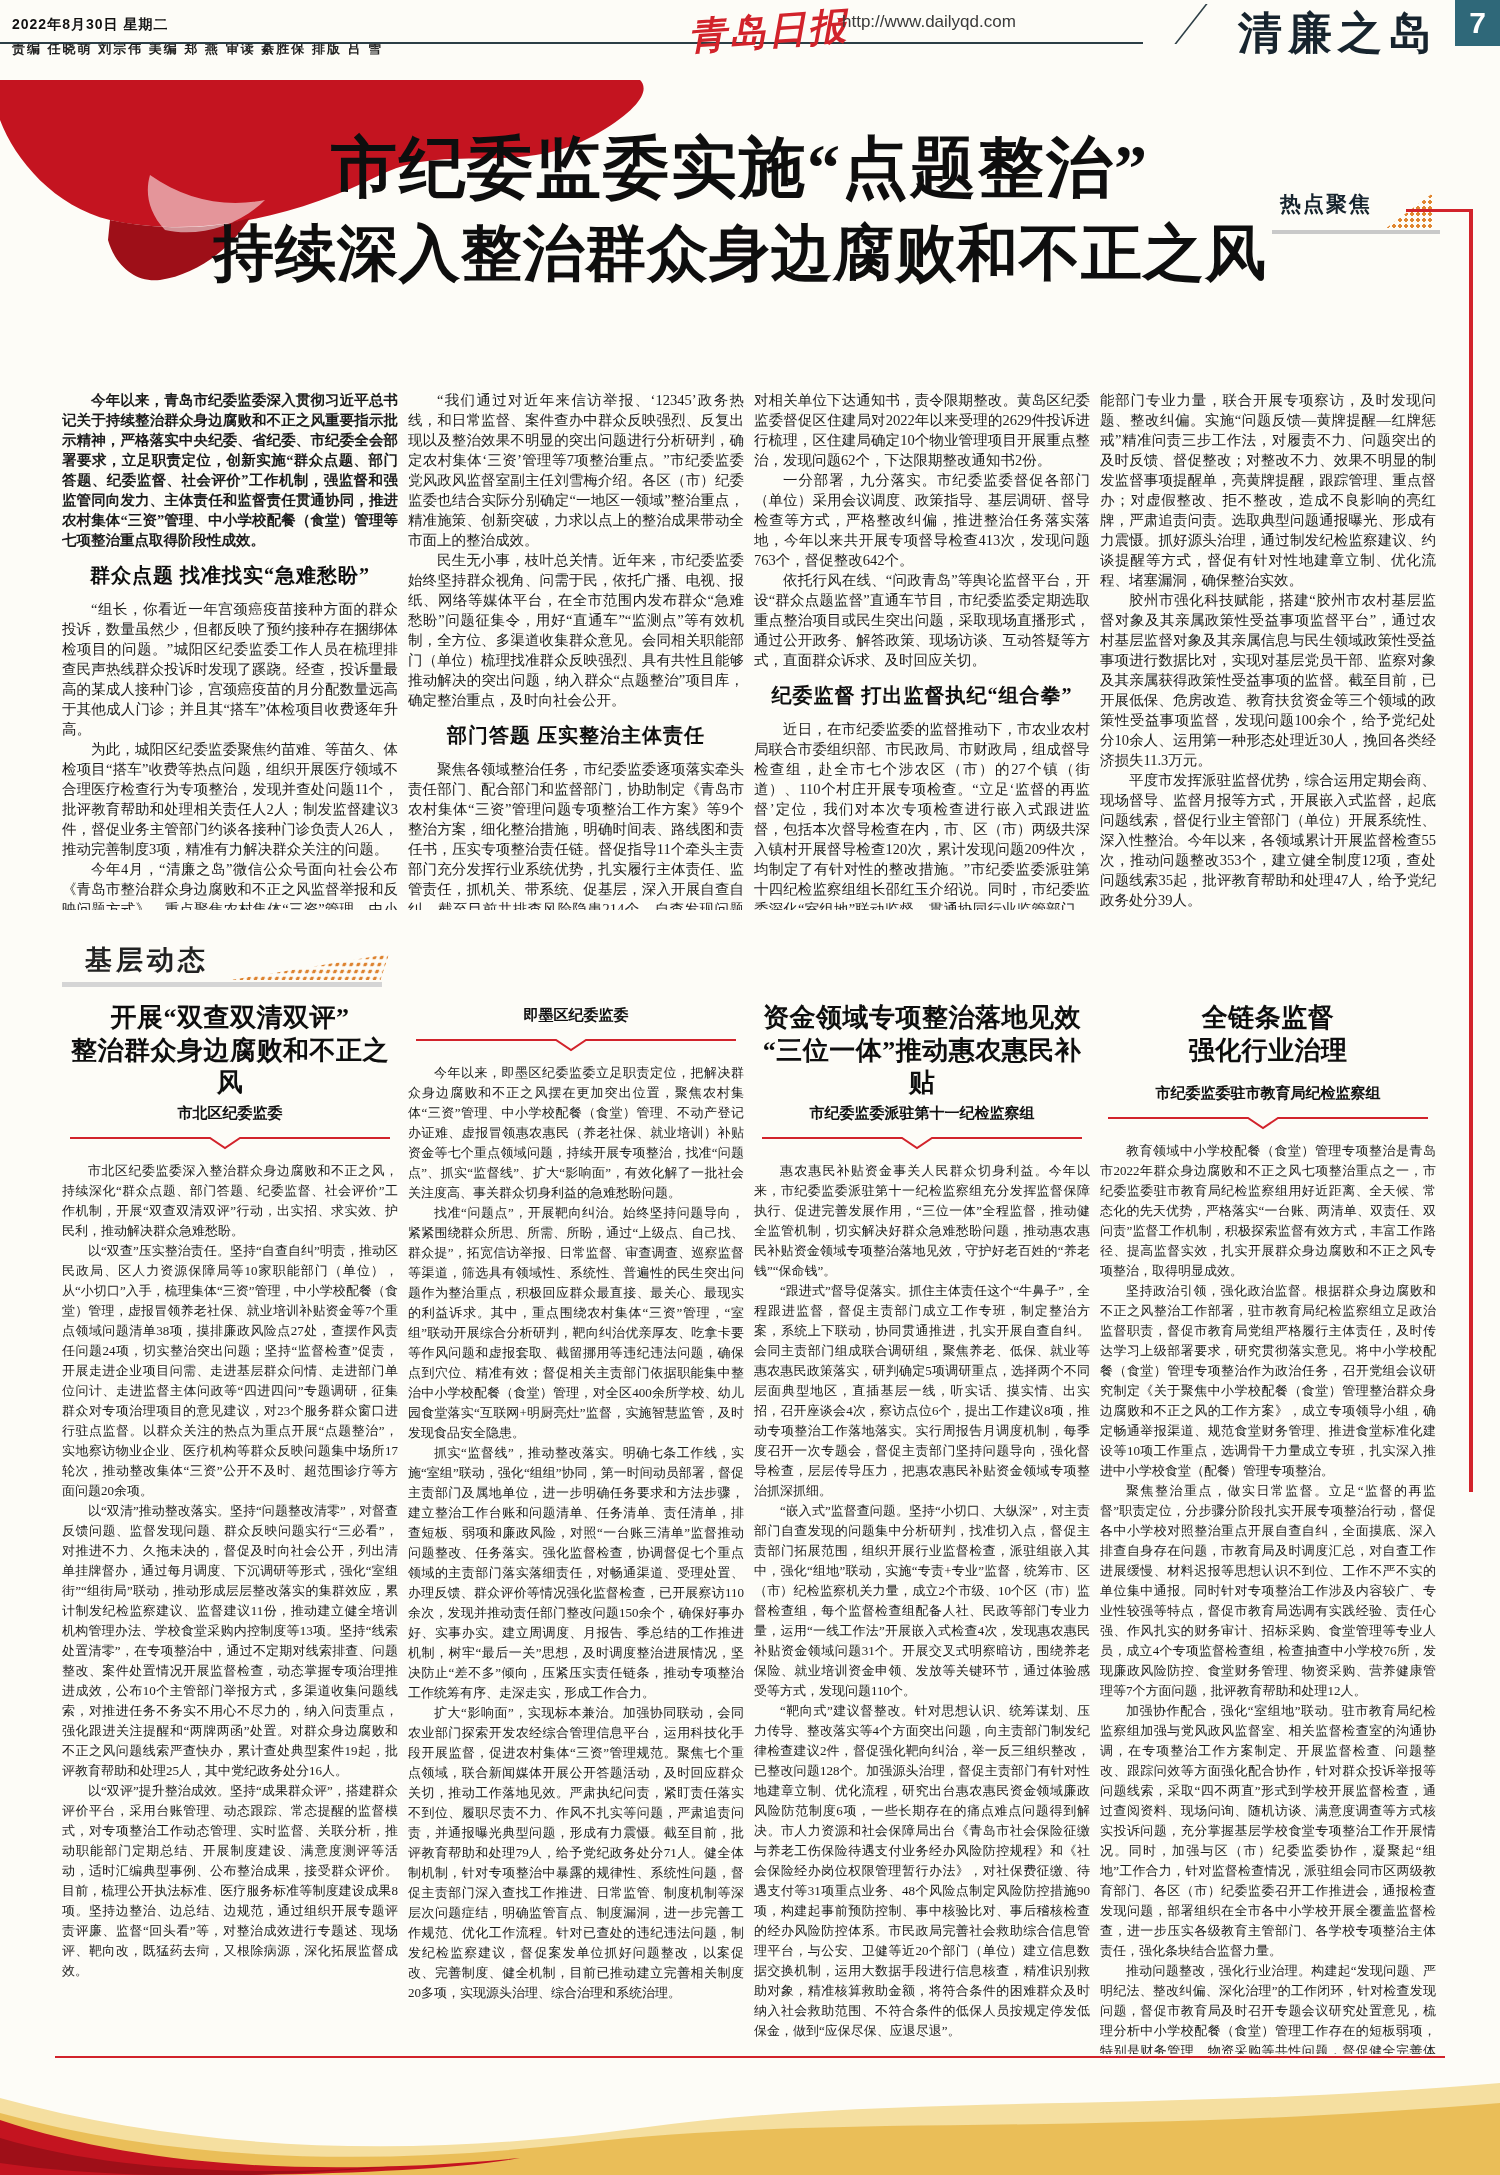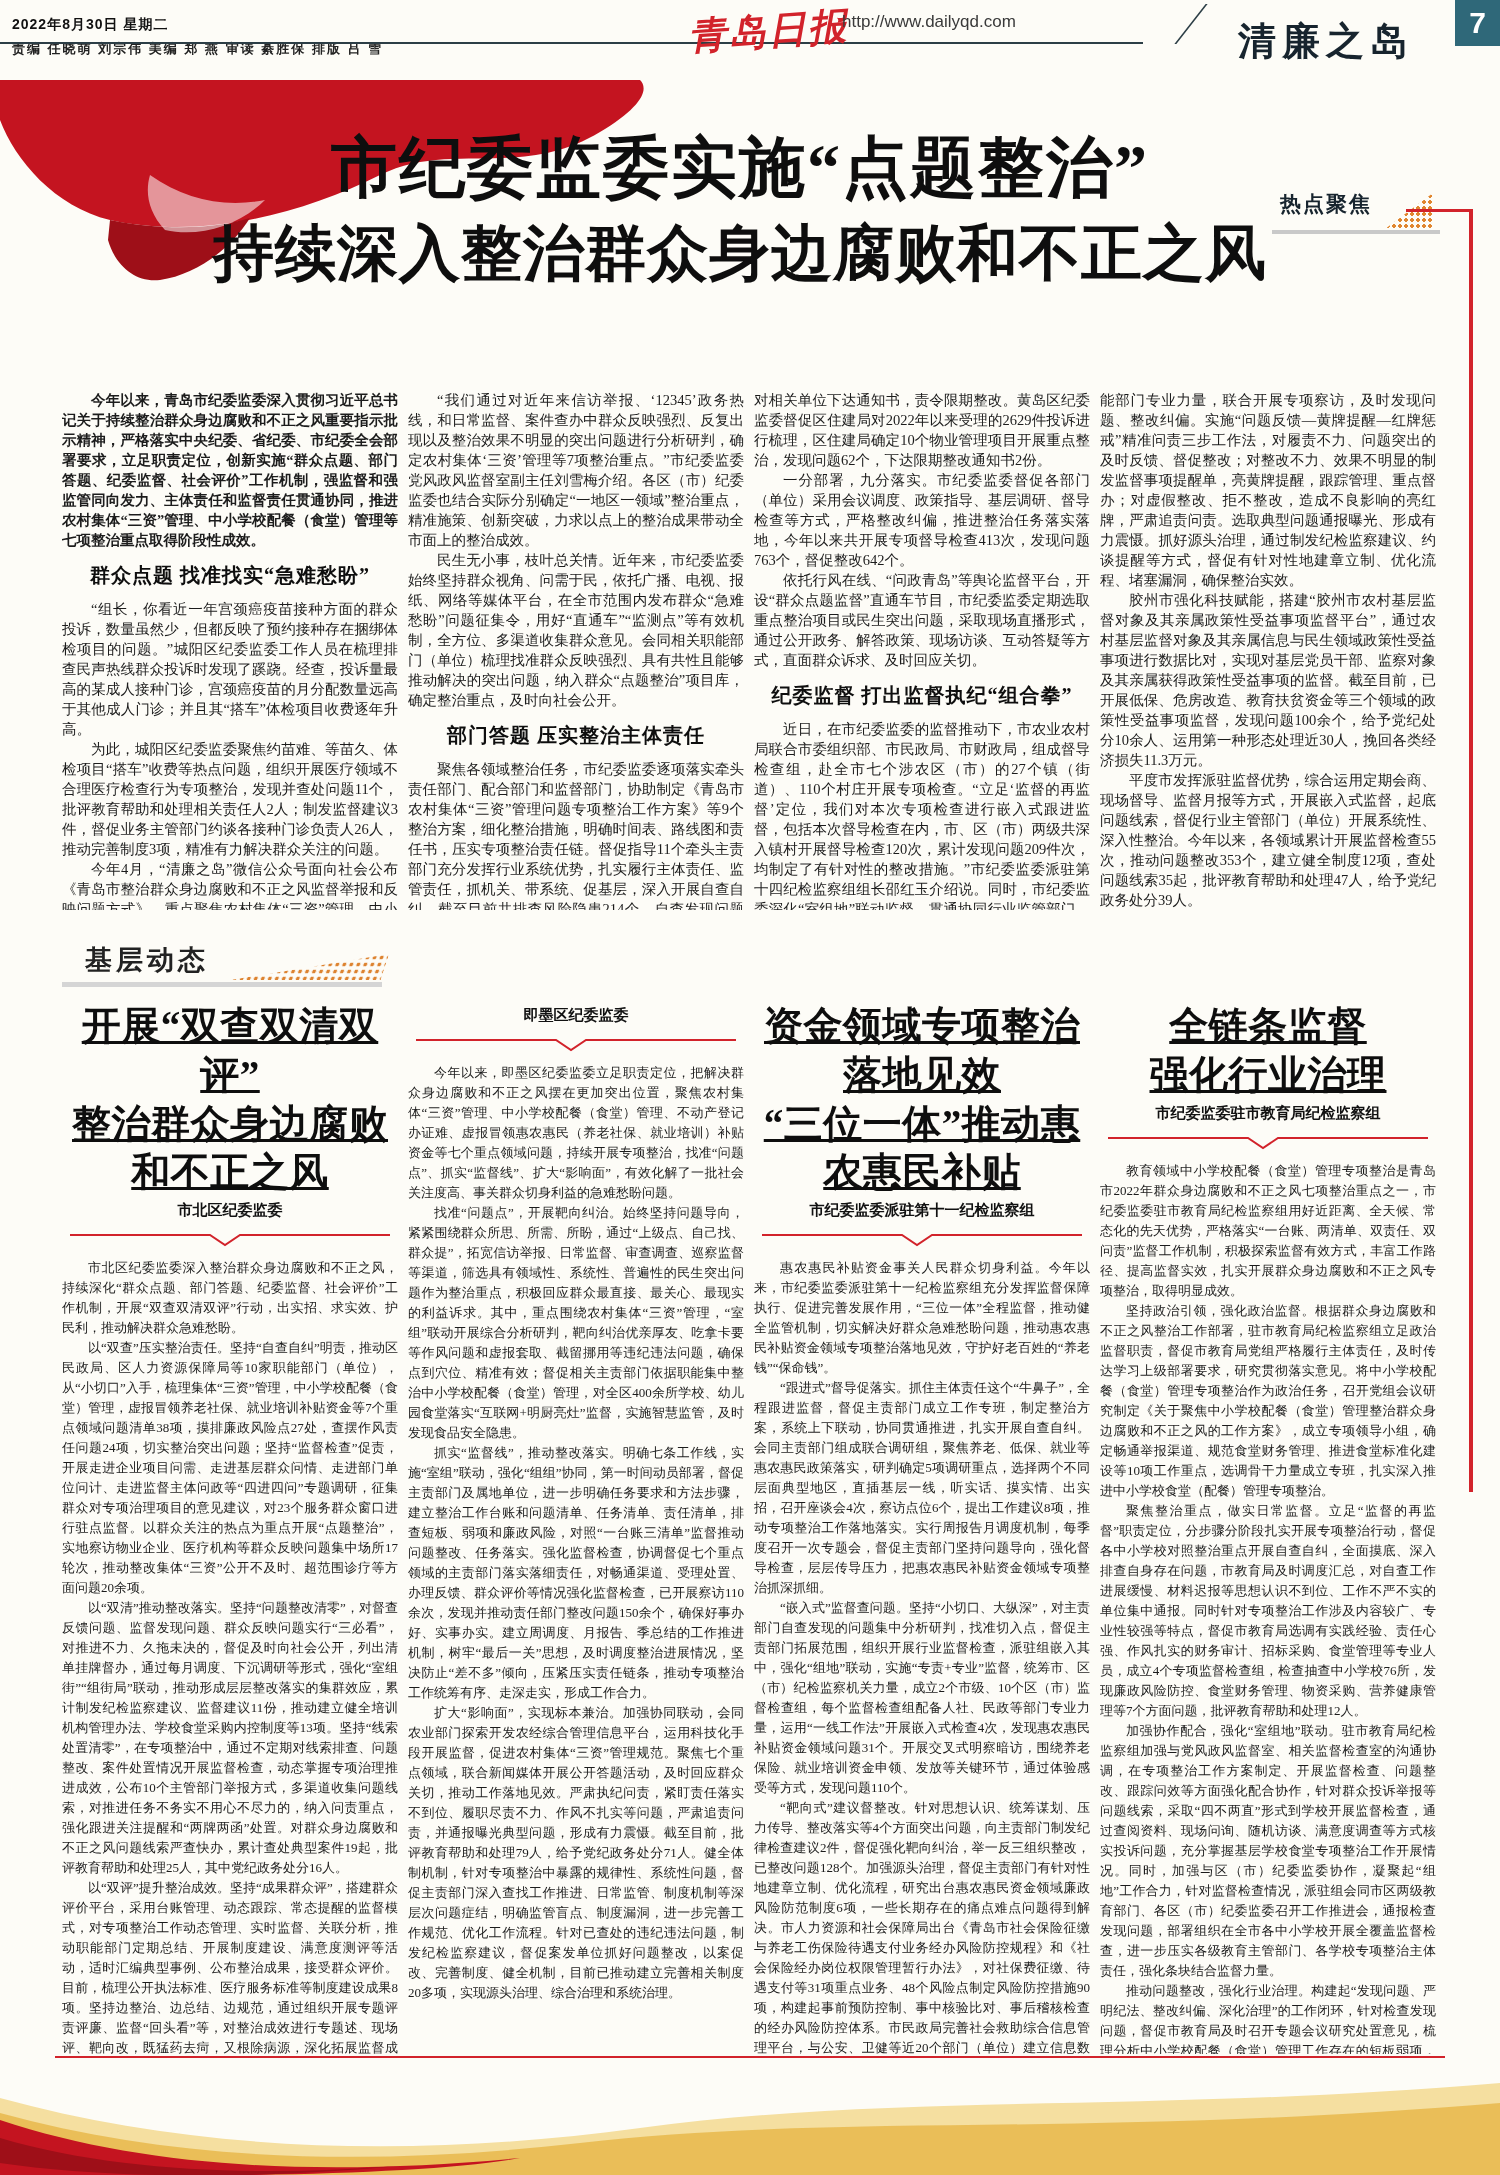--- a/index.html
+++ b/index.html
@@ -11,21 +11,21 @@
              font-family:"Liberation Sans","DejaVu Sans",sans-serif;letter-spacing:1px;}
   .staff-line{position:absolute;top:40px;left:12px;font-size:13px;color:#222;
              font-family:"Liberation Sans","DejaVu Sans",sans-serif;letter-spacing:2px;font-weight:bold;}
   .hdr-rule{position:absolute;top:42px;left:0;width:1143px;height:2px;background:#2c3e46;}
   .hdr-diag{position:absolute;top:4px;left:1136px;width:54px;height:40px;
             border-right:2px solid #2c3e46;transform:skewX(-38deg);}
   .masthead{position:absolute;top:6px;left:688px;font-size:38px;color:#d2232b;
             font-style:italic;font-weight:bold;transform:rotate(-4deg);letter-spacing:2px;}
   .site-url{position:absolute;top:12px;left:842px;font-size:17px;color:#3a3a3a;
             font-family:"Liberation Sans","DejaVu Sans",sans-serif;}
-  .section-name{position:absolute;top:16px;left:1238px;font-size:38px;font-weight:900;color:#17242e;letter-spacing:6px;}
+  .section-name{position:absolute;top:4px;left:1238px;font-size:44px;font-weight:900;color:#17242e;letter-spacing:6px;}
   .page-num{position:absolute;top:0;left:1455px;width:45px;height:46px;background:#2f6879;color:#fff;
             font-size:30px;font-weight:bold;text-align:center;line-height:46px;
             font-family:"Liberation Sans","DejaVu Sans",sans-serif;}
   
   #flag{position:absolute;top:80px;left:0;width:660px;height:210px;}
   
   #hotfocus{position:absolute;top:190px;left:1280px;font-size:21px;font-weight:900;color:#17242e;letter-spacing:2px;}
   .hot-tri{position:absolute;top:193px;left:1385px;width:48px;height:36px;
            background:radial-gradient(#e0862f 38%,transparent 40%);background-size:6px 6px;
            clip-path:polygon(100% 0,100% 100%,0 100%);}
@@ -50,21 +50,21 @@
   #ribbon .rb-text{font-size:27px;font-weight:900;color:#222;letter-spacing:4px;
                    font-family:"Liberation Sans","DejaVu Sans",sans-serif;}
   .rb-arrow{position:absolute;top:12px;left:150px;width:150px;height:26px;
             background:radial-gradient(#dd8330 40%,transparent 42%);background-size:7px 7px;
             clip-path:polygon(0 100%,100% 0,100% 100%);transform:skewX(-18deg);}
   .rb-bar{position:absolute;top:40px;left:-23px;width:320px;height:5px;background:#d5d5d5;}
   
   #gr-row{position:absolute;top:1002px;left:62px;width:1378px;height:1052px;display:flex;gap:10px;}
   .gr-art{width:336px;display:flex;flex-direction:column;}
   .gr-head{text-align:center;font-weight:900;color:#0e0e0e;min-height:78px;}
-  .gr-head .hl{font-size:39px;line-height:1.25;letter-spacing:0.5px;text-decoration:underline;}
+  .gr-head .hl{font-size:26px;line-height:1.25;letter-spacing:0.5px;}
   .gr-byline{text-align:center;font-size:15px;font-weight:bold;margin-top:4px;color:#111;}
   .gr-div{margin:12px auto 10px auto;width:320px;height:16px;}
   .gr-body{flex:1;overflow:hidden;text-align:justify;}
   .gr-body p{margin:0;font-size:13px;line-height:20px;text-indent:2em;}
   
   #wave{position:absolute;top:2058px;left:0;width:1500px;height:117px;}
 </style>
 </head>
 <body>
 

